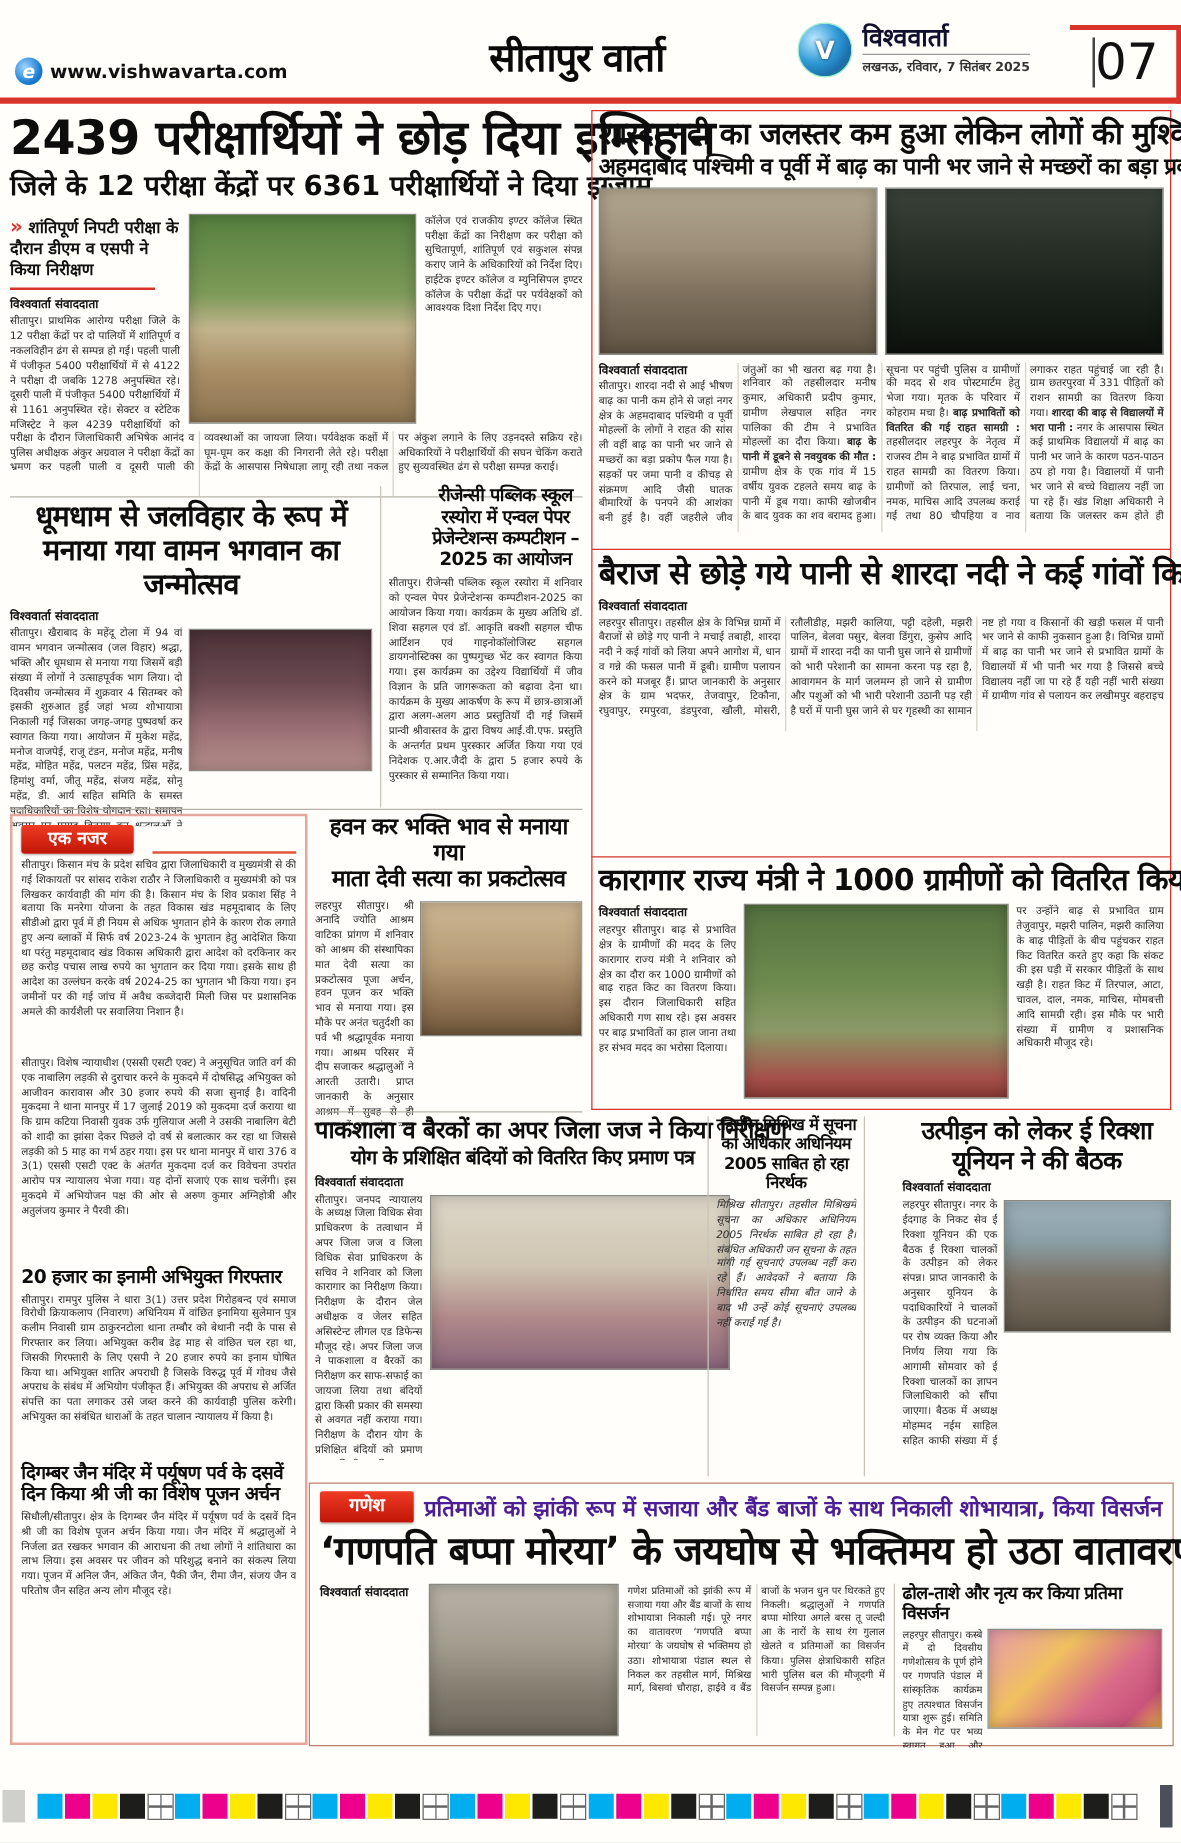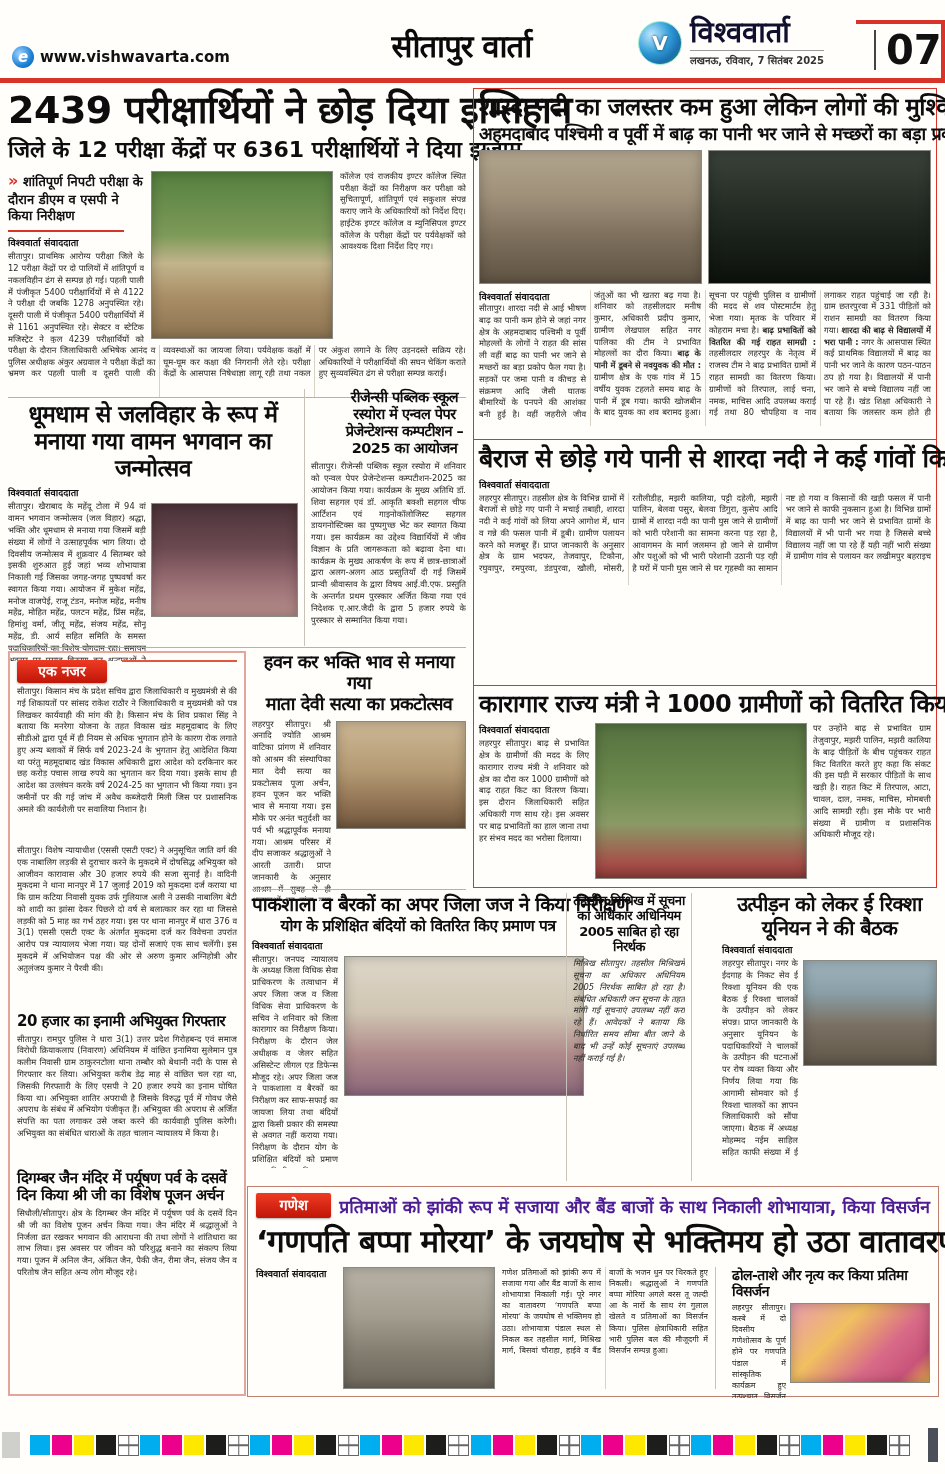--- a/index.html
+++ b/index.html
@@ -10,23 +10,23 @@
   .site{display:flex;align-items:center;gap:6px;font-weight:bold;font-size:15px;color:#111;}
   .ie-icon{width:22px;height:22px;border-radius:50%;
      background:radial-gradient(circle at 35% 35%,#9fd4ff,#1e7fd4 60%,#0b5cab);
      color:#fff;font-style:italic;font-weight:bold;font-size:15px;line-height:22px;text-align:center;}
   .masthead{font-size:31px;font-weight:bold;color:#090909;letter-spacing:-1px;white-space:nowrap;}
   .brand-block{display:flex;align-items:center;gap:8px;}
   .globe{width:42px;height:42px;border-radius:50%;
      background:radial-gradient(circle at 30% 30%,#bfe8ff,#2e9ad6 45%,#1c6fae 70%,#2f8f4e);
      position:relative;border:1px solid #9ec;}
   .globe span{position:absolute;inset:0;text-align:center;line-height:42px;color:#fff;font-weight:bold;font-size:20px;text-shadow:0 0 3px #135;}
-  .brand-name{font-size:29px;font-weight:bold;color:#10102e;line-height:1;}
+  .brand-name{font-size:20px;font-weight:bold;color:#10102e;line-height:1;}
   .brand-date{font-size:10px;font-weight:bold;color:#333;border-top:1px solid #999;margin-top:3px;padding-top:2px;}
-  .pagenum{font-size:40px;font-weight:bold;color:#111;border-left:2px solid #444;padding-left:10px;line-height:1;}
+  .pagenum{font-size:40px;font-weight:normal;color:#111;border-left:2px solid #444;line-height:1;}
   .red{background:#d8342a;}
   
   .hl{font-weight:bold;color:#0d0d0d;text-align:center;line-height:1.18;letter-spacing:-.5px;}
   .nowrap{white-space:nowrap;}
   .body-txt{font-size:8.3px;line-height:1.42;text-align:justify;color:#2b2b2b;overflow:hidden;}
   .byline{font-weight:bold;font-size:9.5px;color:#111;}
   .cols2{column-count:2;column-gap:8px;column-rule:1px solid #d8d2c6;}
   .cols3{column-count:3;column-gap:8px;column-rule:1px solid #d8d2c6;}
   .cols4{column-count:4;column-gap:8px;column-rule:1px solid #d8d2c6;}
   .photo{border:1px solid #8a8a84;box-shadow:inset 0 0 12px rgba(0,0,0,.25);}
@@ -101,21 +101,21 @@
     </div>
   </div>
 
   <div class="abs" style="left:304px;top:389px;width:162px;height:257px;border-left:1px solid #c9c2b8;padding-left:6px;">
     <div class="hl" style="font-size:14.5px;margin-left:32px;">रीजेन्सी पब्लिक स्कूल रस्योरा में एन्वल पेपर प्रेजेन्टेशन्स कम्पटीशन – 2025 का आयोजन</div>
     <div class="body-txt" style="margin-top:4px;height:195px;">सीतापुर। रीजेन्सी पब्लिक स्कूल रस्योरा में शनिवार को एन्वल पेपर प्रेजेन्टेशन्स कम्पटीशन-2025 का आयोजन किया गया। कार्यक्रम के मुख्य अतिथि डॉ. शिवा सहगल एवं डॉ. आकृति बक्शी सहगल चीफ आर्टिशन एवं गाइनोकॉलोजिस्ट सहगल डायगनोस्टिक्स का पुष्पगुच्छ भेंट कर स्वागत किया गया। इस कार्यक्रम का उद्देश्य विद्यार्थियों में जीव विज्ञान के प्रति जागरूकता को बढ़ावा देना था। कार्यक्रम के मुख्य आकर्षण के रूप में छात्र-छात्राओं द्वारा अलग-अलग आठ प्रस्तुतियाँ दी गई जिसमें प्रान्वी श्रीवास्तव के द्वारा विषय आई.वी.एफ. प्रस्तुति के अन्तर्गत प्रथम पुरस्कार अर्जित किया गया एवं निदेशक ए.आर.जैदी के द्वारा 5 हजार रुपये के पुरस्कार से सम्मानित किया गया।</div>
   </div>
   <div class="abs sep-h" style="left:8px;top:647px;width:458px;"></div>
 
   <div class="abs" style="left:8px;top:651px;width:238px;height:745px;border:2px solid #e5a59b;padding:7px;">
-    <div style="display:flex;align-items:flex-start;gap:15px;">
+    <div style="display:flex;align-items:flex-end;gap:15px;">
       <div class="badge" style="width:90px;height:23px;line-height:23px;font-size:14px;">एक नजर</div>
       <div style="flex:1;height:2px;background:#e2563c;"></div>
     </div>
 
     <div class="body-txt" style="margin-top:3px;height:156px;">सीतापुर। किसान मंच के प्रदेश सचिव द्वारा जिलाधिकारी व मुख्यमंत्री से की गई शिकायतों पर सांसद राकेश राठौर ने जिलाधिकारी व मुख्यमंत्री को पत्र लिखकर कार्यवाही की मांग की है। किसान मंच के शिव प्रकाश सिंह ने बताया कि मनरेगा योजना के तहत विकास खंड महमूदाबाद के लिए सीडीओ द्वारा पूर्व में ही नियम से अधिक भुगतान होने के कारण रोक लगाते हुए अन्य ब्लाकों में सिर्फ वर्ष 2023-24 के भुगतान हेतु आदेशित किया था परंतु महमूदाबाद खंड विकास अधिकारी द्वारा आदेश को दरकिनार कर छह करोड़ पचास लाख रुपये का भुगतान कर दिया गया। इसके साथ ही आदेश का उल्लंघन करके वर्ष 2024-25 का भुगतान भी किया गया। इन जमीनों पर की गई जांच में अवैध कब्जेदारी मिली जिस पर प्रशासनिक अमले की कार्यशैली पर सवालिया निशान है।</div>
 
     <div class="body-txt" style="margin-top:3px;height:160px;">सीतापुर। विशेष न्यायाधीश (एससी एसटी एक्ट) ने अनुसूचित जाति वर्ग की एक नाबालिग लड़की से दुराचार करने के मुकदमे में दोषसिद्ध अभियुक्त को आजीवन कारावास और 30 हजार रुपये की सजा सुनाई है। वादिनी मुकदमा ने थाना मानपुर में 17 जुलाई 2019 को मुकदमा दर्ज कराया था कि ग्राम कटिया निवासी युवक उर्फ गुलियाज अली ने उसकी नाबालिग बेटी को शादी का झांसा देकर पिछले दो वर्ष से बलात्कार कर रहा था जिससे लड़की को 5 माह का गर्भ ठहर गया। इस पर थाना मानपुर में धारा 376 व 3(1) एससी एसटी एक्ट के अंतर्गत मुकदमा दर्ज कर विवेचना उपरांत आरोप पत्र न्यायालय भेजा गया। यह दोनों सजाएं एक साथ चलेंगी। इस मुकदमे में अभियोजन पक्ष की ओर से अरुण कुमार अग्निहोत्री और अतुलंजय कुमार ने पैरवी की।</div>
 
     <div class="hl" style="font-size:15px;text-align:left;margin-top:8px;">20 हजार का इनामी अभियुक्त गिरफ्तार</div>
     <div class="body-txt" style="margin-top:3px;height:128px;">सीतापुर। रामपुर पुलिस ने धारा 3(1) उत्तर प्रदेश गिरोहबन्द एवं समाज विरोधी क्रियाकलाप (निवारण) अधिनियम में वांछित इनामिया सुलेमान पुत्र कलीम निवासी ग्राम ठाकुरनटोला थाना तम्बौर को बेथानी नदी के पास से गिरफ्तार कर लिया। अभियुक्त करीब डेढ़ माह से वांछित चल रहा था, जिसकी गिरफ्तारी के लिए एसपी ने 20 हजार रुपये का इनाम घोषित किया था। अभियुक्त शातिर अपराधी है जिसके विरुद्ध पूर्व में गोवध जैसे अपराध के संबंध में अभियोग पंजीकृत हैं। अभियुक्त की अपराध से अर्जित संपत्ति का पता लगाकर उसे जब्त करने की कार्यवाही पुलिस करेगी। अभियुक्त का संबंधित धाराओं के तहत चालान न्यायालय में किया है।</div>
@@ -208,21 +208,21 @@
       <div style="font-weight:bold;font-size:17.5px;color:#4c1d95;white-space:nowrap;">प्रतिमाओं को झांकी रूप में सजाया और बैंड बाजों के साथ निकाली शोभायात्रा, किया विसर्जन</div>
     </div>
     <div class="hl nowrap" style="font-size:31px;margin-top:5px;">‘गणपति बप्पा मोरया’ के जयघोष से भक्तिमय हो उठा वातावरण</div>
     <div style="display:flex;gap:7px;margin-top:7px;height:122px;">
       <div style="width:80px;flex:none;">
         <div class="byline">विश्ववार्ता संवाददाता</div>
       </div>
       <div class="photo" style="width:150px;flex:none;background:
            linear-gradient(180deg,#b9b3a8 0%,#a39d90 40%,#847e71 70%,#6b655a 100%);"></div>
       <div class="body-txt cols2" style="width:206px;flex:none;font-size:7.9px;">गणेश प्रतिमाओं को झांकी रूप में सजाया गया और बैंड बाजों के साथ शोभायात्रा निकाली गई। पूरे नगर का वातावरण ‘गणपति बप्पा मोरया’ के जयघोष से भक्तिमय हो उठा। शोभायात्रा पंडाल स्थल से निकल कर तहसील मार्ग, मिश्रिख मार्ग, बिसवां चौराहा, हाईवे व बैंड बाजों के भजन धुन पर थिरकते हुए निकली। श्रद्धालुओं ने गणपति बप्पा मोरिया अगले बरस तू जल्दी आ के नारों के साथ रंग गुलाल खेलते व प्रतिमाओं का विसर्जन किया। पुलिस क्षेत्राधिकारी सहित भारी पुलिस बल की मौजूदगी में विसर्जन सम्पन्न हुआ।</div>
-      <div style="flex:1;border-left:1px solid #c9c2b8;padding-left:16px;">
+      <div style="flex:1;border-left:1px solid #c9c2b8;padding-left:6px;">
         <div class="hl" style="font-size:14px;text-align:left;">ढोल-ताशे और नृत्य कर किया प्रतिमा विसर्जन</div>
         <div style="overflow:hidden;margin-top:2px;height:96px;">
           <div class="photo" style="float:right;width:138px;height:78px;margin:1px 0 3px 4px;background:
                linear-gradient(135deg,#e89ab0 0%,#f0c060 35%,#d86a88 65%,#c9547a 85%,#e8b04a 100%);"></div>
           <div class="body-txt" style="font-size:7.9px;">लहरपुर सीतापुर। कस्बे में दो दिवसीय गणेशोत्सव के पूर्ण होने पर गणपति पंडाल में सांस्कृतिक कार्यक्रम हुए तत्पश्चात विसर्जन यात्रा शुरू हुई। समिति के मेन गेट पर भव्य स्वागत हुआ और समस्त सहकर्मियों ने मिलकर बप्पा को विदाई दी। यात्रा रिश्तेदारी होते हुए भटपुर घाट पहुँचकर गणपति बप्पा का विसर्जन इस विश्वास के साथ किया कि अगले वर्ष ये दिन हमारे बीच आएँगे। विसर्जन यात्रा में ढोल-ताशे, नृत्य और ‘गणपति बप्पा मोरया’ के जयघोष से माहौल भक्तिमय रहा। अनुराग मिश्र, विनोद पांडेय, अन्नू मिश्र, आलोक त्रिवेदी, जितेंद्र शुक्ल, कमलेश गुप्ता व गगन जैन सहित भारी संख्या में श्रद्धालु मौजूद रहे।</div>
         </div>
       </div>
     </div>
   </div>
 

